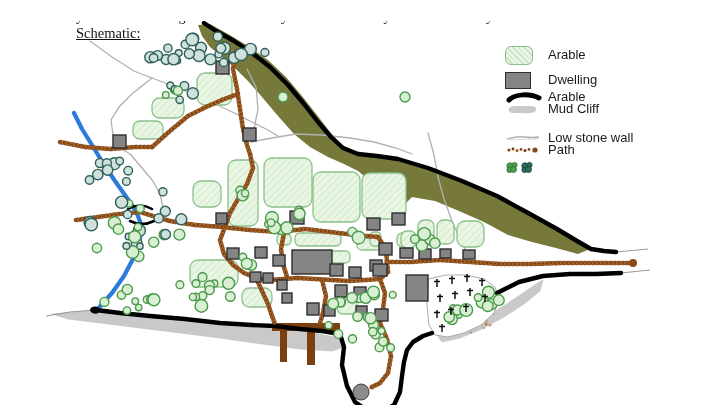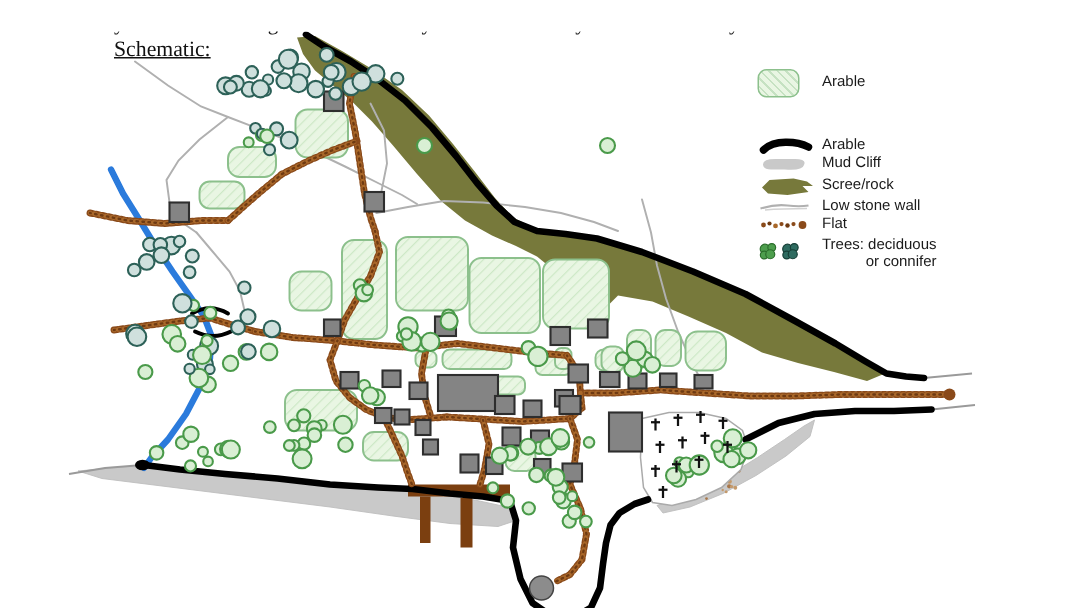--- a/index.html
+++ b/index.html
@@ -6,21 +6,21 @@
   .canvas{position:relative;width:720px;height:405px;overflow:hidden;background:#fff;
           font-family:"Liberation Sans",sans-serif;margin-top:21px;}
   .top-clip{position:absolute;top:0;left:76px;width:560px;height:4px;overflow:hidden;}
   .top-clip span{display:block;margin-top:-12px;font:14px "Liberation Serif",serif;color:#111;word-spacing:92px;}
   .page-title{position:absolute;top:4px;left:76px;font:14.5px "Liberation Serif",serif;color:#111;
               text-decoration:underline;}
   .map-wrap{position:absolute;top:0;left:0;width:720px;height:405px;}
   .legend{position:absolute;top:0;left:0;width:720px;height:405px;pointer-events:none;}
   .lrow{position:absolute;left:505px;display:flex;align-items:center;}
   .lic{width:43px;display:flex;align-items:center;}
-  .llab{font-size:10px;color:#1a1a1a;line-height:10.5px;white-space:nowrap;text-align:right;}
+  .llab{font-size:13px;color:#1a1a1a;line-height:10.5px;white-space:nowrap;}
   .sw-arable{display:inline-block;width:26px;height:17px;border:1.5px solid var(--arable-stroke,#8cc08c);
      border-radius:6px;background:var(--arable-fill,#e9f6e3) repeating-linear-gradient(45deg,rgba(140,192,140,.38) 0 1px,transparent 1px 4px);}
   .sw-dwelling{display:inline-block;width:24px;height:15px;border:1.5px solid var(--dwelling-stroke,#2e2e2e);
      background:var(--dwelling-fill,#848484);}
   .bottom-rule{position:absolute;top:396px;left:76px;width:644px;height:1.5px;background:var(--rule,#808080);}
   .bottom-clip{position:absolute;top:399px;left:76px;width:300px;height:6px;overflow:hidden;}
   .bottom-clip span{display:block;margin-top:0;font:13px "Liberation Serif",serif;color:#111;word-spacing:13px;}
 </style>
 </head>
 <body>
@@ -406,43 +406,41 @@
     </svg>
   </div>
 
   <div class="legend">
     <div class="lrow" style="top:25px">
       <span class="lic">
           <span class="sw-arable"></span>
         </span>
       <span class="llab">Arable</span>
     </div>
+    <div class="lrow" style="top:51px">
+      <span class="lic">
+          <span class="sw-dwelling"></span>
+        </span>
+      <span class="llab">Dwelling</span>
+    </div>
     <div class="lrow" style="top:69px">
       <span class="lic">
         <svg width="38" height="14">
           <path d="M4 10 C11 3 26 4 34 8" stroke="#000" stroke-width="5" fill="none" stroke-linecap="round"></path>
         </svg>
       </span>
       <span class="llab">Arable</span>
     </div>
     <div class="lrow" style="top:82px">
       <span class="lic">
         <svg width="36" height="12">
           <path d="M4 8 Q2 3 12 3 L25 3 Q33 3 31 7 Q30 11 18 10 L9 10 Q5 10 4 8 Z" fill="#c9c9c9"></path>
         </svg>
       </span>
       <span class="llab">Mud Cliff</span>
-    </div>
-    <div class="lrow" style="top:95px">
-      <span class="lic">
-        <svg width="40" height="16">
-          <path d="M3 9 L8 4 L24 3 L33 5 L37 8 L30 8 L34 12 L20 14 L7 13 Z" fill="#77793b"></path>
-        </svg>
-      </span>
-      <span class="llab">Scree/rock</span>
     </div>
     <div class="lrow" style="top:112px">
       <span class="lic">
         <svg width="36" height="8">
           <path d="M2 5 Q12 2 20 3 T34 3" stroke="#b0b0b0" stroke-width="1.4" fill="none"></path>
           <path d="M5 6 Q16 5 33 5" stroke="#d2d2d2" stroke-width="0.9" fill="none"></path>
         </svg>
       </span>
       <span class="llab">Low stone wall</span>
     </div>
@@ -451,43 +449,39 @@
         <svg width="36" height="10">
           <circle cx="4" cy="5" r="1.6" fill="#8a4a1a"></circle>
             <circle cx="8" cy="4" r="1.4" fill="#6f3a12"></circle>
           <circle cx="12" cy="5.6" r="1.6" fill="#a9682a"></circle>
             <circle cx="16" cy="4.4" r="1.4" fill="#8a4a1a"></circle>
           <circle cx="20" cy="5.4" r="1.5" fill="#6f3a12"></circle>
             <circle cx="24" cy="4.4" r="1.4" fill="#8a4a1a"></circle>
           <circle cx="30" cy="5" r="2.6" fill="#8a4a1a"></circle>
         </svg>
       </span>
-      <span class="llab">Flat</span>
+      <span class="llab">Path</span>
     </div>
     <div class="lrow" style="top:138px;align-items:flex-start">
       <span class="lic" style="padding-top:2px">
         <svg width="32" height="14">
           <g stroke="#2c6e2c" stroke-width="0.8" fill="#4d9e4d">
             <circle cx="5" cy="5" r="3.2"></circle>
               <circle cx="9.5" cy="4" r="2.6"></circle>
             <circle cx="4.5" cy="9" r="2.6"></circle>
               <circle cx="8.5" cy="8.5" r="3"></circle>
           </g>
           <g stroke="#173f37" stroke-width="0.8" fill="#2e6b60">
             <circle cx="20" cy="5" r="3.2"></circle>
               <circle cx="24.5" cy="4" r="2.6"></circle>
             <circle cx="19.5" cy="9" r="2.6"></circle>
               <circle cx="23.5" cy="8.5" r="3"></circle>
           </g>
         </svg>
       </span>
-      <span class="llab">
-        <span style="display:block">Trees: deciduous</span>
-        <span style="display:block">or connifer</span>
-      </span>
     </div>
   </div>
 
   <div class="bottom-rule"></div>
   <div class="bottom-clip">
     <span>Sh t ll bl</span>
   </div>
 
 </div>
 

